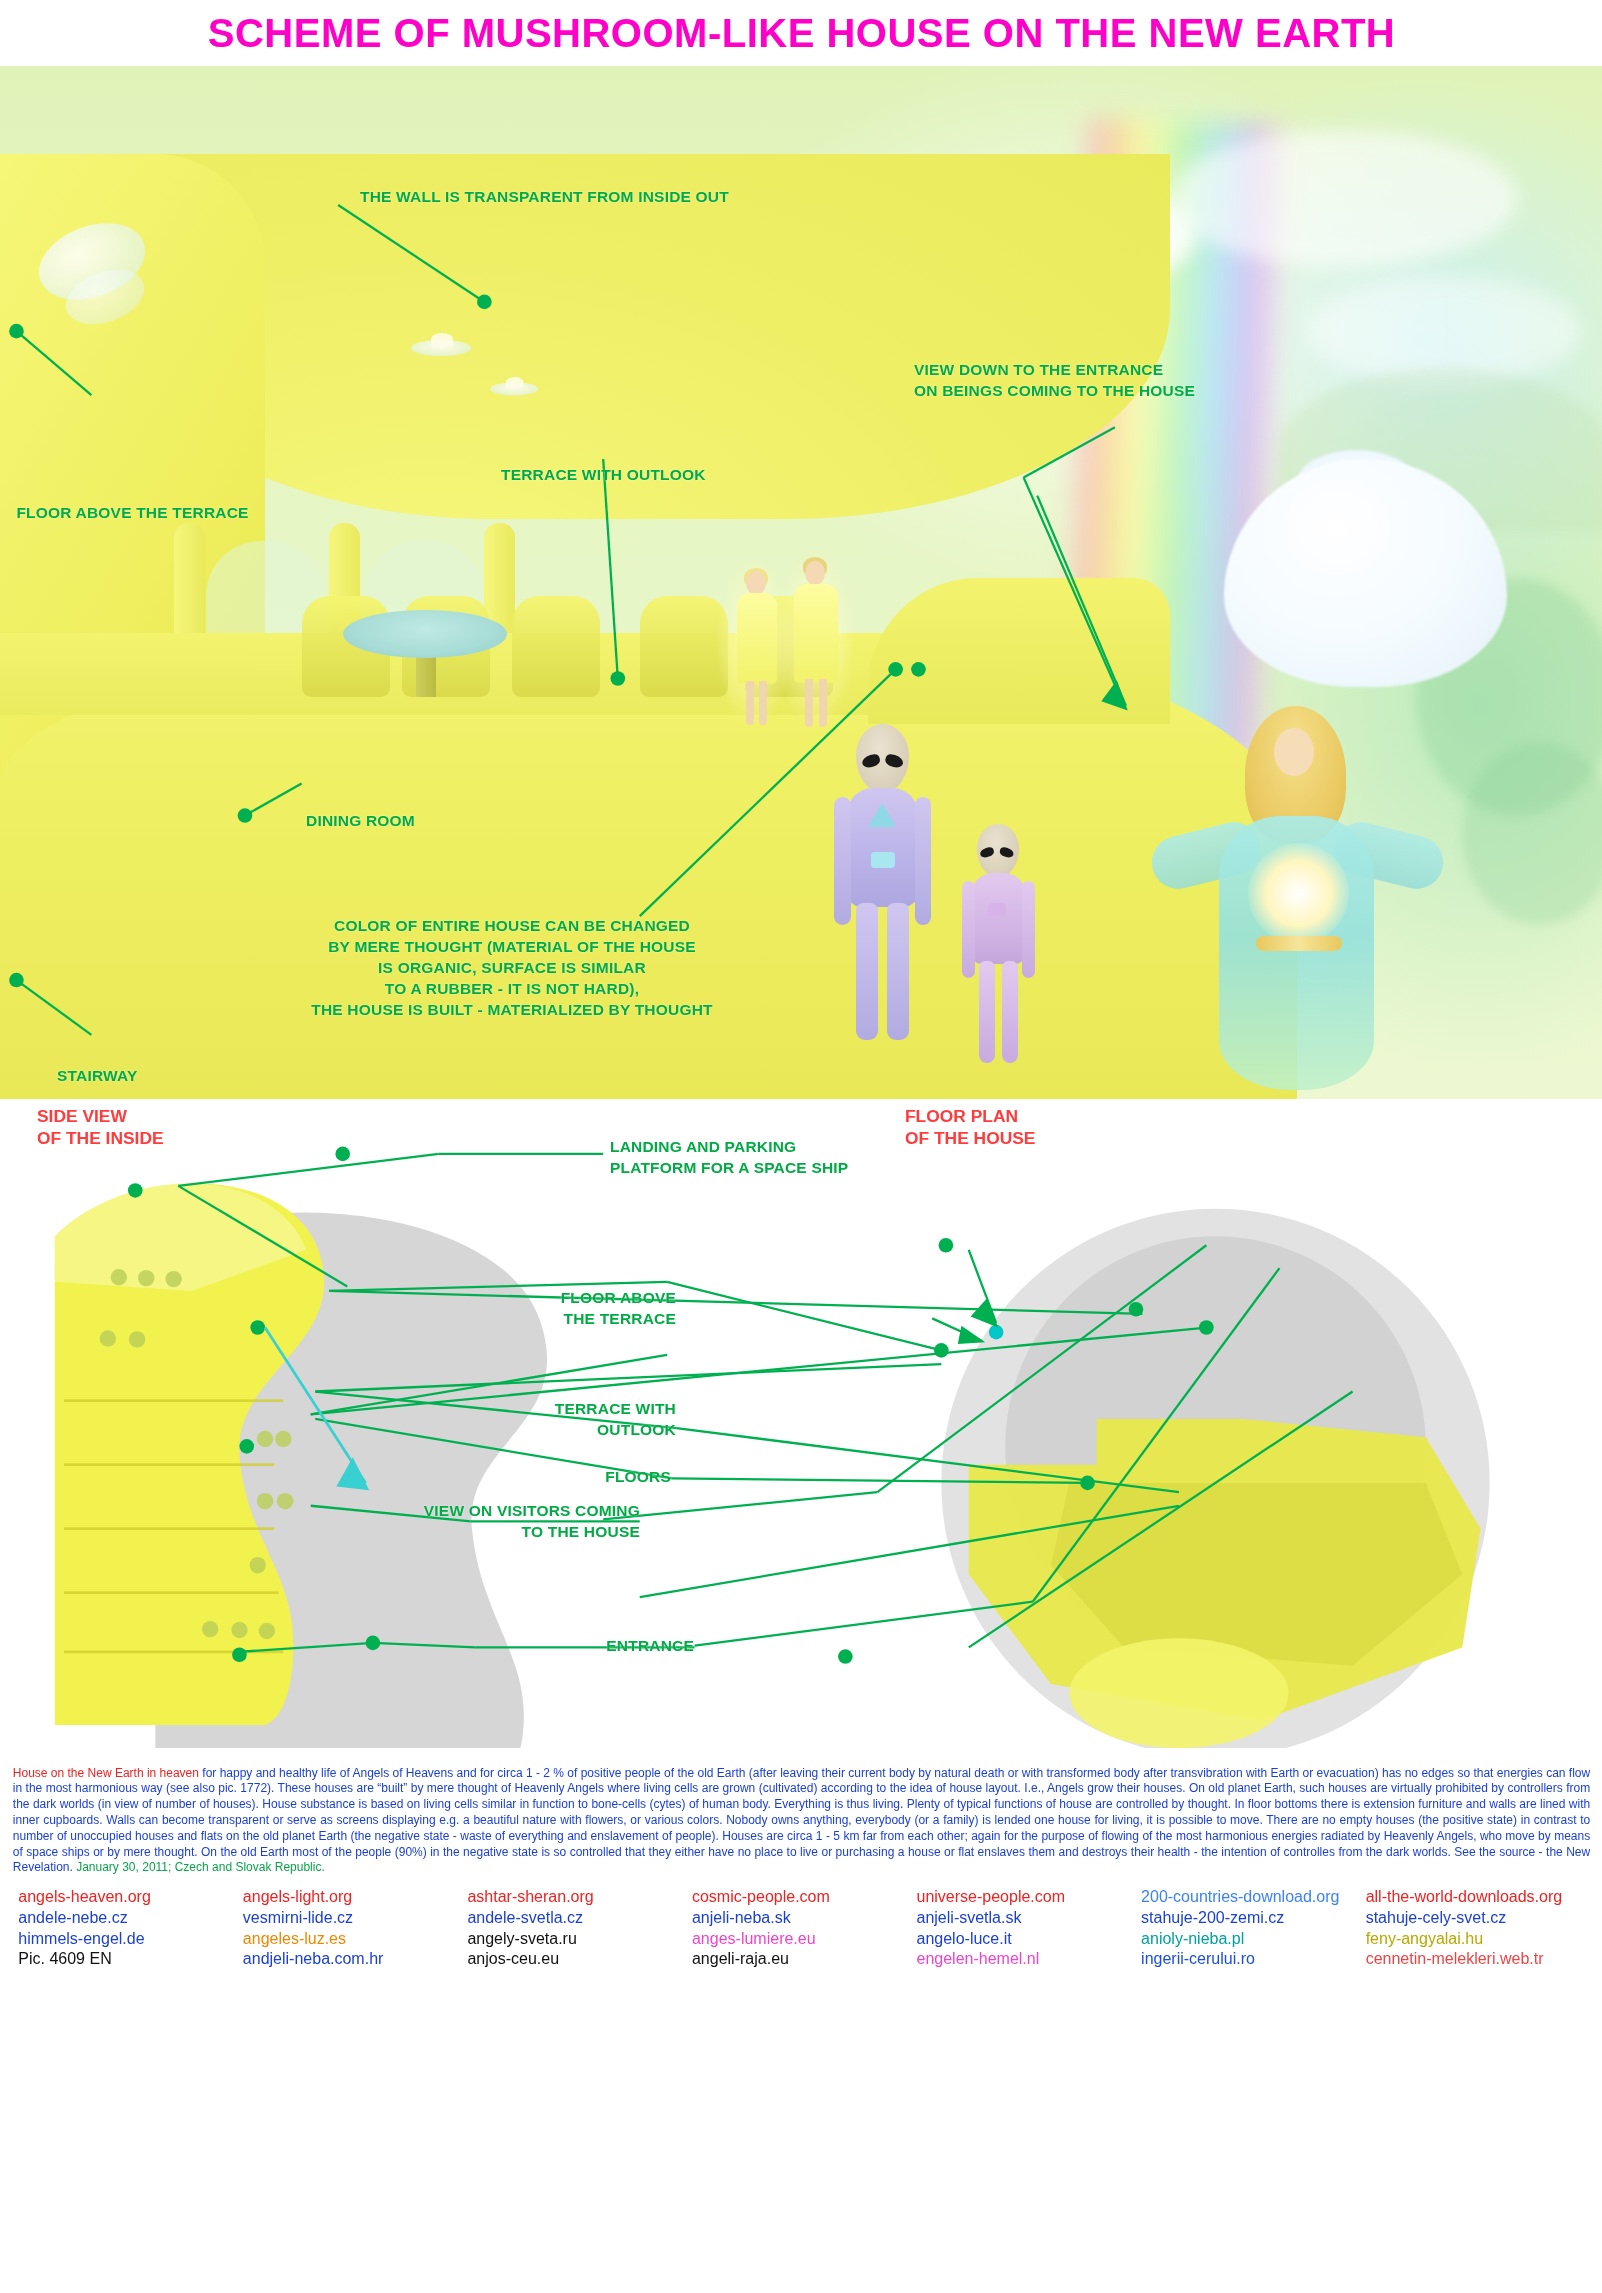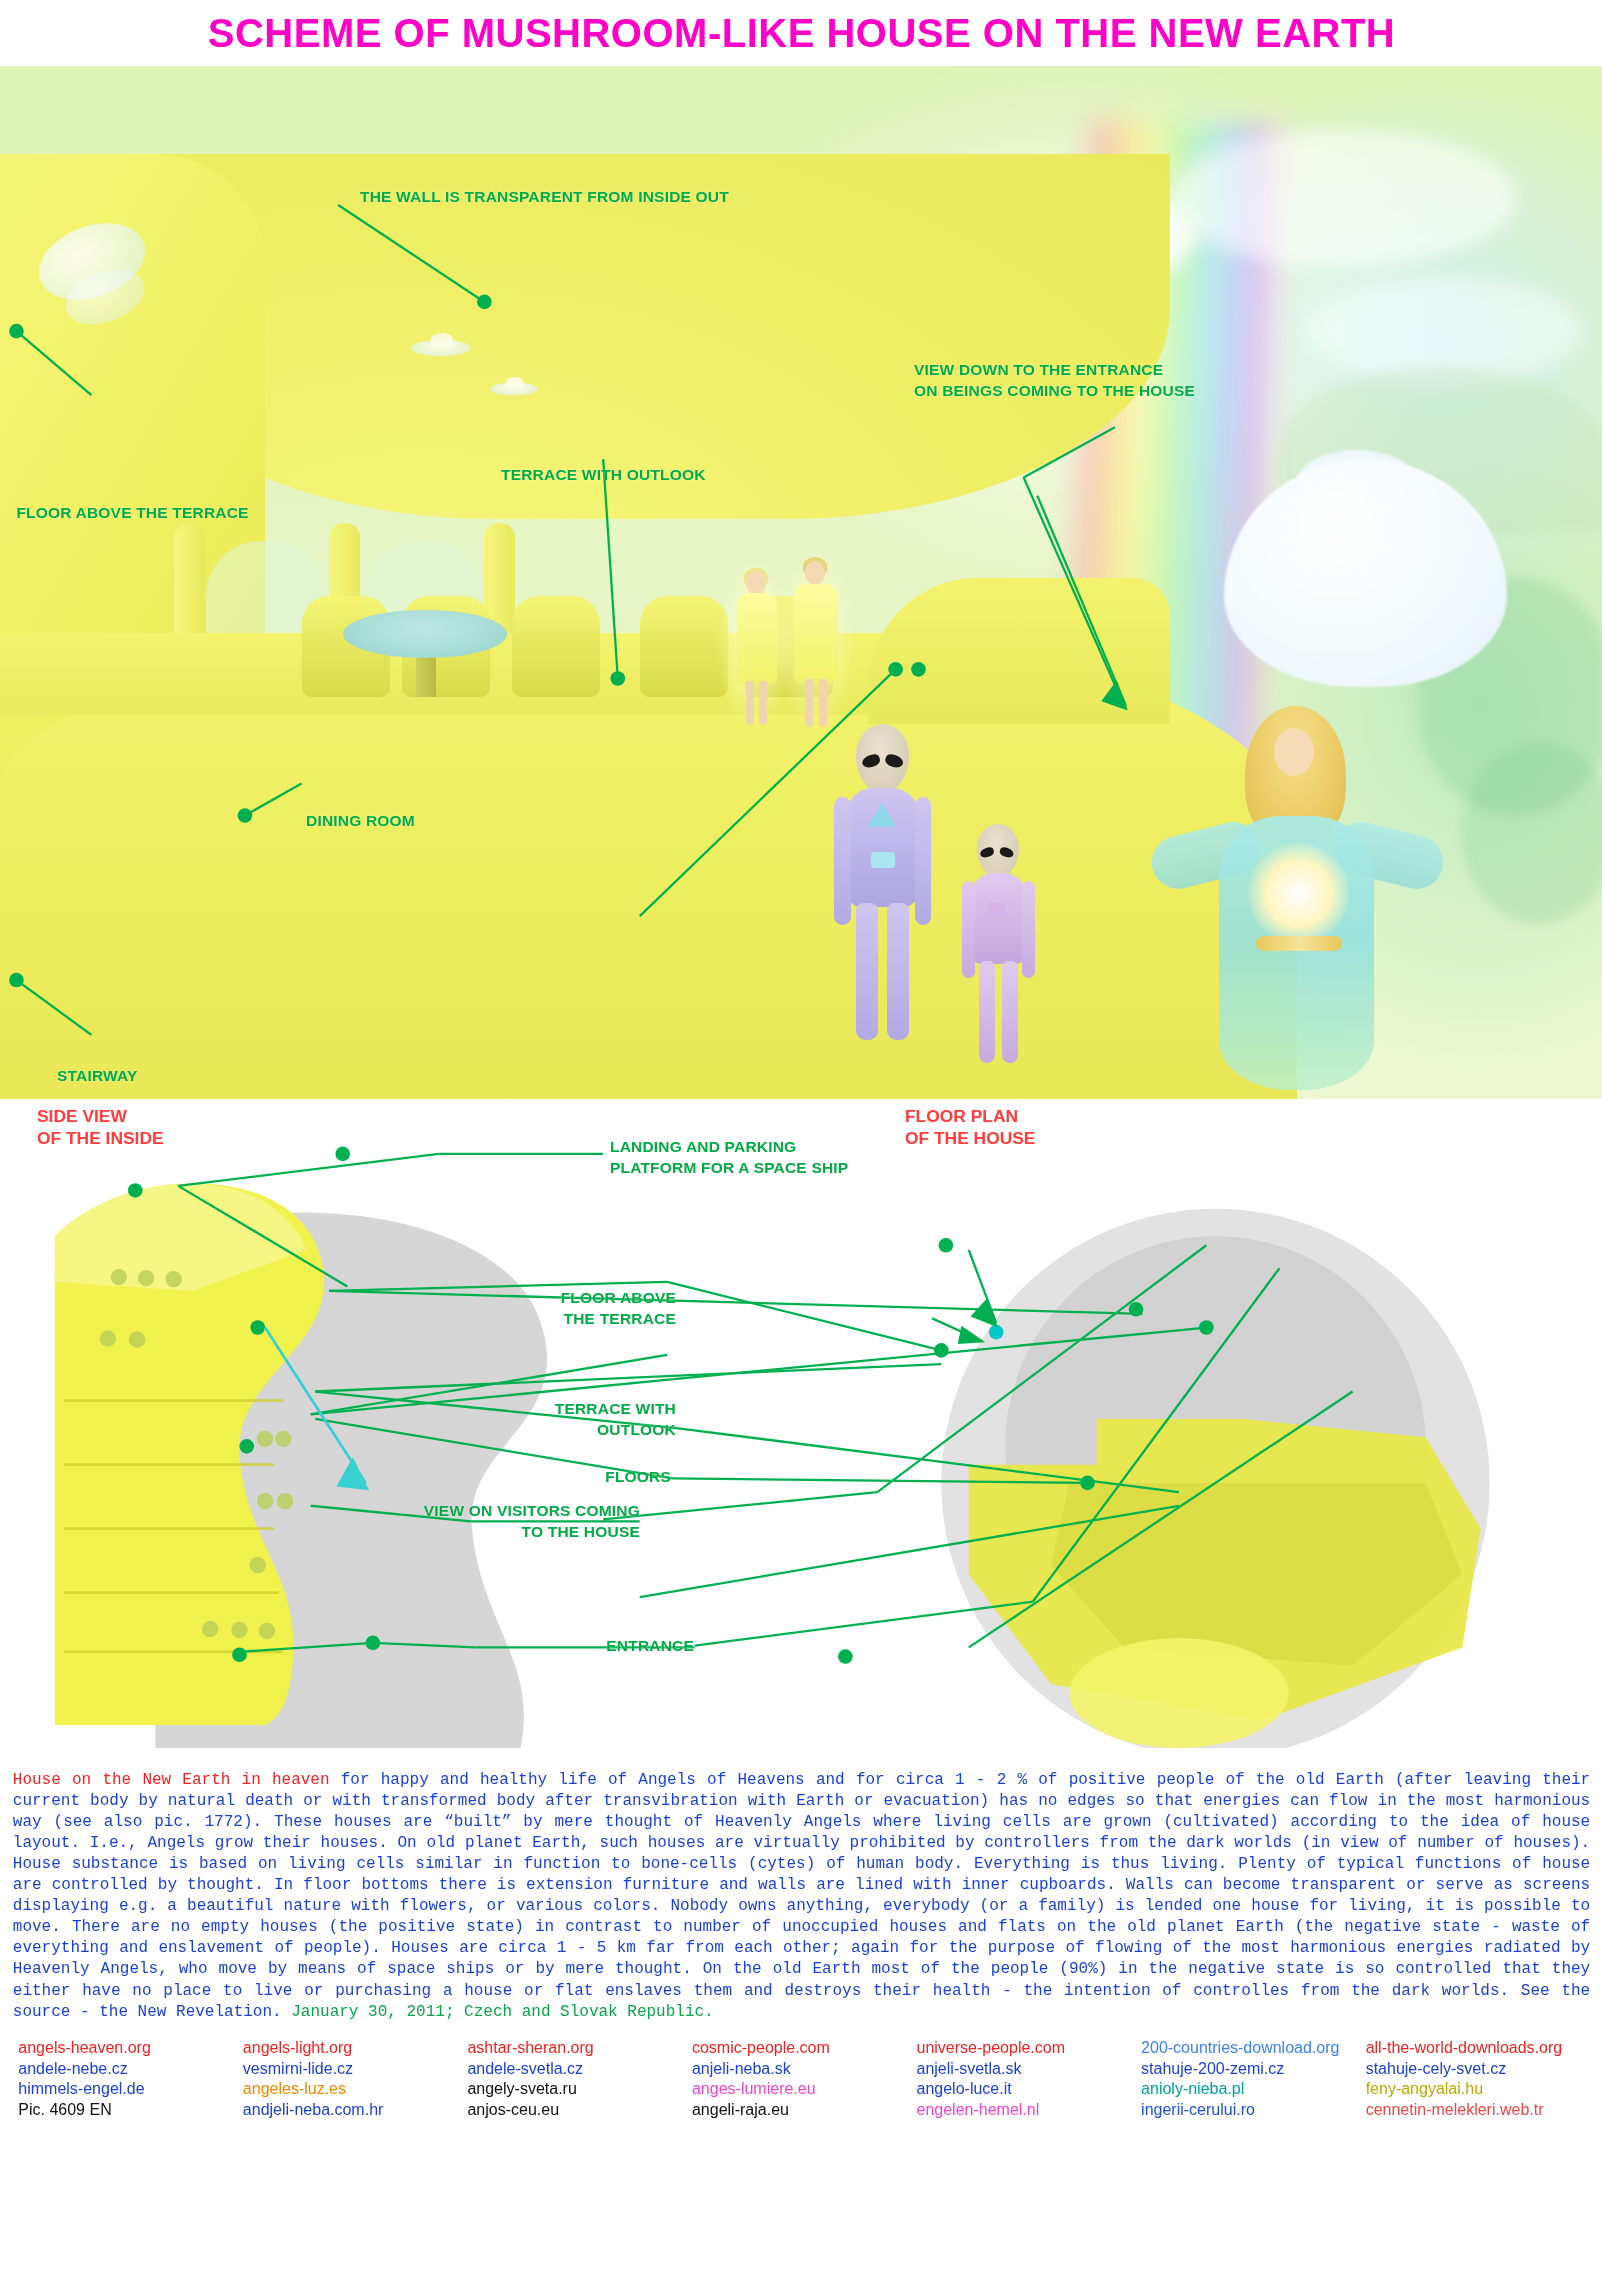--- a/index.html
+++ b/index.html
@@ -287,25 +287,25 @@
 
   
   .footer {
     position: relative;
     width: 1603px;
     padding: 5.5px 12.8px 0 12.8px;
     box-sizing: border-box;
     background:#fff;
   }
   .para {
-    font-size: 16px;
+    font-size: 12px;
     line-height: 1.32;
     color: #1a3fd4;
     text-align: justify;
-    font-family: Liberation Mono, monospace;
+    font-family: Liberation Sans, sans-serif;
   }
   .para .red { color: #ee2222; }
   .para .green { color: #0aa34a; }
 
   .links {
     margin-top: 9.1px;
     display: grid;
     grid-template-columns: repeat(7, 1fr);
     column-gap: 5.5px;
     row-gap: 2.7px;
@@ -445,20 +445,25 @@
     </g>
   </svg>
 
   <div class="anno" style="left:324px;top:121px;margin-left:36px;">THE WALL IS TRANSPARENT FROM INSIDE OUT</div>
   <div class="anno" style="left:914px;top:294px;">VIEW DOWN TO THE ENTRANCE
 ON BEINGS COMING TO THE HOUSE</div>
   <div class="anno" style="left:501px;top:399px;">TERRACE WITH OUTLOOK</div>
   <div class="anno" style="left:16.4px;top:437px;">FLOOR ABOVE THE TERRACE</div>
   <div class="anno" style="left:306px;top:745px;">DINING ROOM</div>
   <div class="anno" style="left:57px;top:1000px;">STAIRWAY</div>
+  <div class="anno ctr" style="left:238px;top:850px;width:548px;">COLOR OF ENTIRE HOUSE CAN BE CHANGED
+BY MERE THOUGHT (MATERIAL OF THE HOUSE
+IS ORGANIC, SURFACE IS SIMILAR
+TO A RUBBER - IT IS NOT HARD),
+THE HOUSE IS BUILT - MATERIALIZED BY THOUGHT</div>
 </div>
 
 <div class="panel">
 
   <svg width="1603" height="649" style="position:absolute;left:0;top:0;" viewBox="0 0 1754 710">
 
     <path d="M200 120 C 330 60, 560 90, 600 200 C 640 310, 520 330, 530 420 C 540 520, 600 560, 580 650 L 200 650 Z" fill="#d4d4d4" opacity="0.95" transform="translate(-40,30) scale(1.05)"></path>
 
     <path d="M60 150 C 140 70, 320 70, 350 170 C 380 270, 255 300, 262 390 C 270 490, 330 520, 320 620 C 315 670, 300 680, 290 685 L 60 685 Z" fill="#f2f24f"></path>
     <path d="M60 150 C 140 70, 300 72, 335 165 L 210 210 L 60 200 Z" fill="#f6f68b" opacity=".9"></path>

